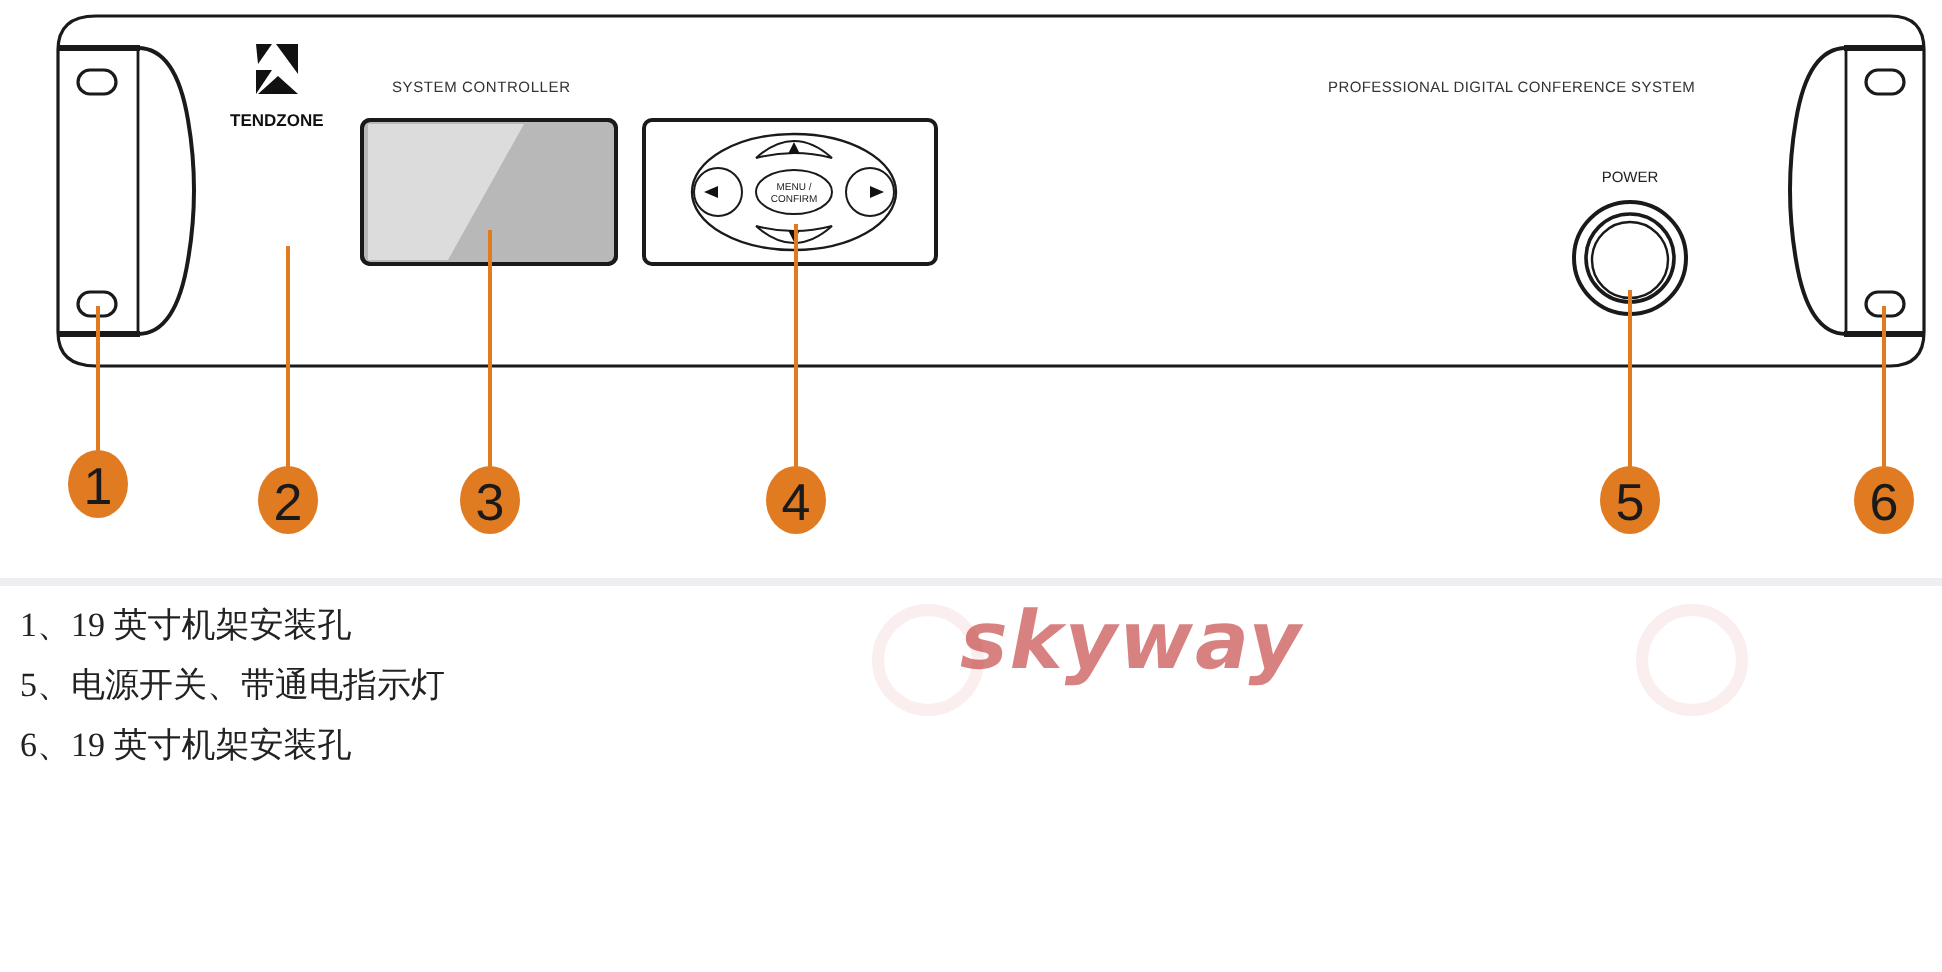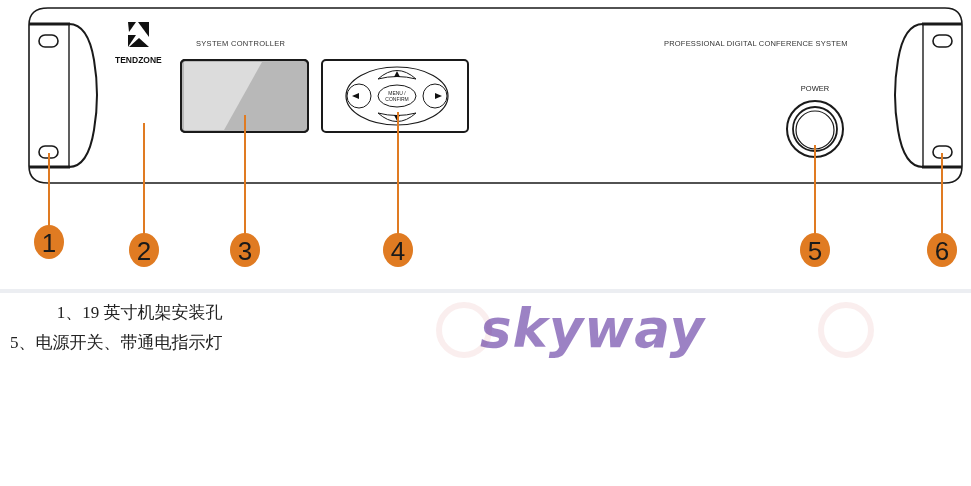--- a/index.html
+++ b/index.html
@@ -1,22 +1,22 @@
 <!DOCTYPE html>
 <html><head>
 <meta charset="utf-8">
 <style>
   html, body { margin: 0; padding: 0; background: #ffffff; }
   body { width: 971px; height: 486px; position: relative; overflow: hidden; font-family: "Liberation Sans", sans-serif; }
   #diagram { position: absolute; left: 0; top: 0; width: 971px; height: 290px; }
-  .watermark { position: absolute; color: #4c1d95; font-weight: bold; font-style: italic; font-size: 53px; letter-spacing: 1px; opacity: 0.55; pointer-events: none; font-family: "DejaVu Sans", sans-serif; }
+  .watermark { position: absolute; color: #b91c1c; font-weight: bold; font-style: italic; font-size: 40px; letter-spacing: 1px; opacity: 0.55; pointer-events: none; font-family: "DejaVu Sans", sans-serif; }
   .wm-circle { position: absolute; width: 44px; height: 44px; border-radius: 50%; border: 6px solid #f7e2e2; opacity: 0.6; }
   .separator { position: absolute; left: 0; top: 289px; width: 971px; height: 4px; background: #eceef2; }
   #legend { position: absolute; left: 10px; top: 298px; font-family: "Liberation Serif", "DejaVu Serif", serif; font-size: 17px; color: #222; }
-  #legend .row { height: 30px; line-height: 30px; white-space: nowrap; text-align: right; }
+  #legend .row { height: 30px; line-height: 30px; white-space: nowrap; }
   svg text { font-family: "Liberation Sans", sans-serif; }
 </style>
 </head>
 <body>
 
 <div class="wm-circle" style="left:52px;top:48px;"></div>
 <div class="watermark" style="left:105px;top:46px;">skyway</div>
 <div class="wm-circle" style="left:448px;top:50px;"></div>
 <div class="watermark" style="left:490px;top:46px;">skyway</div>
 <div class="wm-circle" style="left:812px;top:50px;"></div>
@@ -120,13 +120,14 @@
     <ellipse cx="942" cy="250" rx="15" ry="17" fill="#e07b22"></ellipse>
     <text x="942" y="260" font-size="26" text-anchor="middle" fill="#1a1a1a">6</text>
   </g>
 </svg>
 
 <div class="separator"></div>
 
 <div id="legend">
   <div class="row">1、19 英寸机架安装孔</div>
   <div class="row">5、电源开关、带通电指示灯</div>
+  <div class="row">6、19 英寸机架安装孔</div>
 </div>
 
 </body></html>

